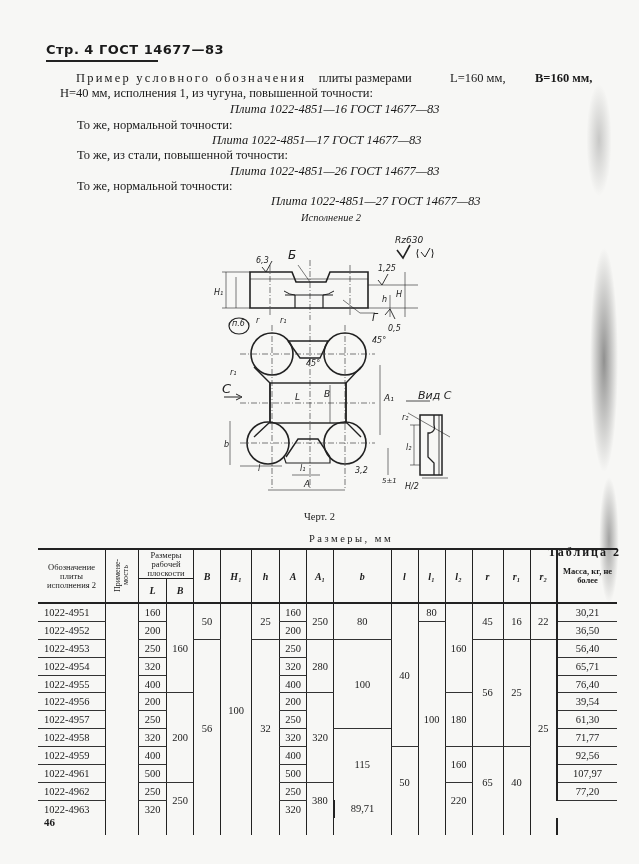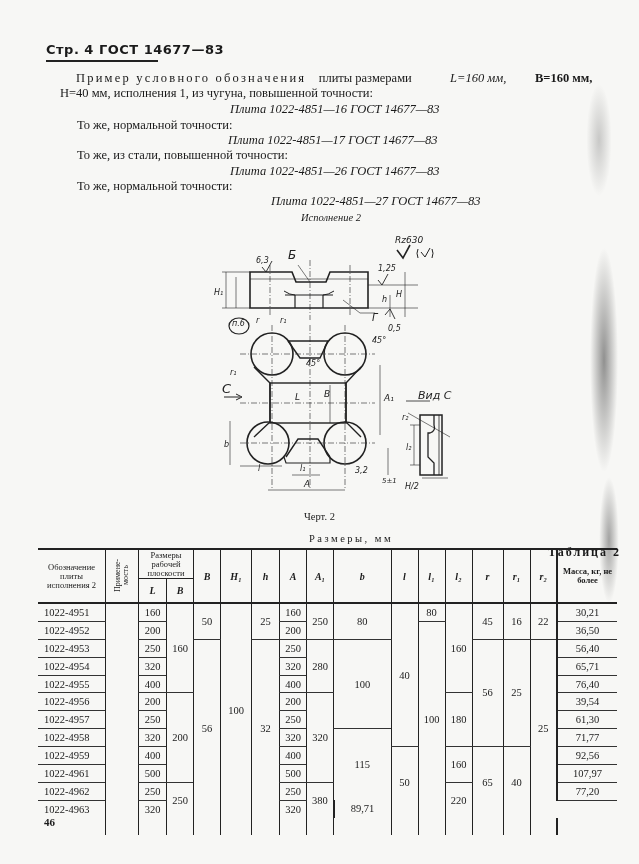--- a/index.html
+++ b/index.html
@@ -3,21 +3,21 @@
 <meta charset="utf-8">
 <style>
   html, body { margin:0; padding:0; }
   body { width:639px; height:864px; background:#f7f7f5; position:relative; overflow:hidden;
          font-family:"Liberation Serif","DejaVu Serif",serif; color:#1a1a1a; }
   .abs { position:absolute; }
   .hdr { left:46px; top:42px; font-family:"DejaVu Sans",sans-serif; font-weight:bold; font-size:13px; letter-spacing:0.5px; }
   .hdr-line { left:46px; top:60px; width:112px; height:2px; background:#222; }
   .p { font-size:12.5px; line-height:15px; white-space:nowrap; }
   .spaced { letter-spacing:2.2px; }
-  .it { font-style:italic; }
+  .it { }
   .desig { font-size:12.5px; font-style:italic; white-space:nowrap; }
   .cap { font-size:10.5px; font-style:italic; }
   .smudge { right:0; top:0; width:90px; height:864px;
     background:
       radial-gradient(ellipse 20px 160px at 55px 360px, rgba(60,60,60,0.55), rgba(60,60,60,0) 70%),
       radial-gradient(ellipse 14px 90px at 60px 540px, rgba(60,60,60,0.45), rgba(60,60,60,0) 70%),
       radial-gradient(ellipse 18px 80px at 50px 140px, rgba(60,60,60,0.25), rgba(60,60,60,0) 70%);
   }
   table.tb { position:absolute; left:38px; top:548px; border-collapse:collapse; font-size:10.5px; }
   table.tb td, table.tb th { border-left:1.5px solid #222; padding:0; text-align:center; vertical-align:middle; font-weight:normal; }
@@ -45,21 +45,21 @@
 <div class="abs p" style="left:76px;top:71px;text-align:center;">
   <span class="spaced">Пример  условного  обозначения</span>
   &nbsp;&nbsp;&nbsp;<span>плиты  размерами</span>
 </div>
 <div class="abs p it" style="left:450px;top:71px;">L=160 мм,</div>
 <div class="abs p" style="left:535px;top:71px;font-weight:bold;">B=160 мм,</div>
 <div class="abs p" style="left:60px;top:86px;">H=40 мм, исполнения 1, из чугуна, повышенной точности:</div>
 
 <div class="abs desig" style="left:230px;top:102px;">Плита 1022-4851—16 ГОСТ 14677—83</div>
 <div class="abs p" style="left:77px;top:118px;">То же, нормальной точности:</div>
-<div class="abs desig" style="left:228px;top:133px;">Плита 1022-4851—17 ГОСТ 14677—83</div>
+<div class="abs desig" style="left:212px;top:133px;">Плита 1022-4851—17 ГОСТ 14677—83</div>
 <div class="abs p" style="left:77px;top:148px;">То же, из стали, повышенной точности:</div>
 <div class="abs desig" style="left:230px;top:164px;">Плита 1022-4851—26 ГОСТ 14677—83</div>
 <div class="abs p" style="left:77px;top:179px;">То же, нормальной точности:</div>
 <div class="abs desig" style="left:271px;top:194px;">Плита 1022-4851—27 ГОСТ 14677—83</div>
 <div class="abs cap" style="left:301px;top:212px;">Исполнение 2</div>
 
 <svg class="abs" style="left:200px;top:225px;" width="280" height="290" viewBox="0 0 280 290" fill="none" stroke="#222" stroke-width="1">
 
   <g>
     <path d="M50,47 L92,47 L96,57 L126,57 L130,47 L168,47 L168,83 L50,83 Z" stroke-width="1.6"></path>

